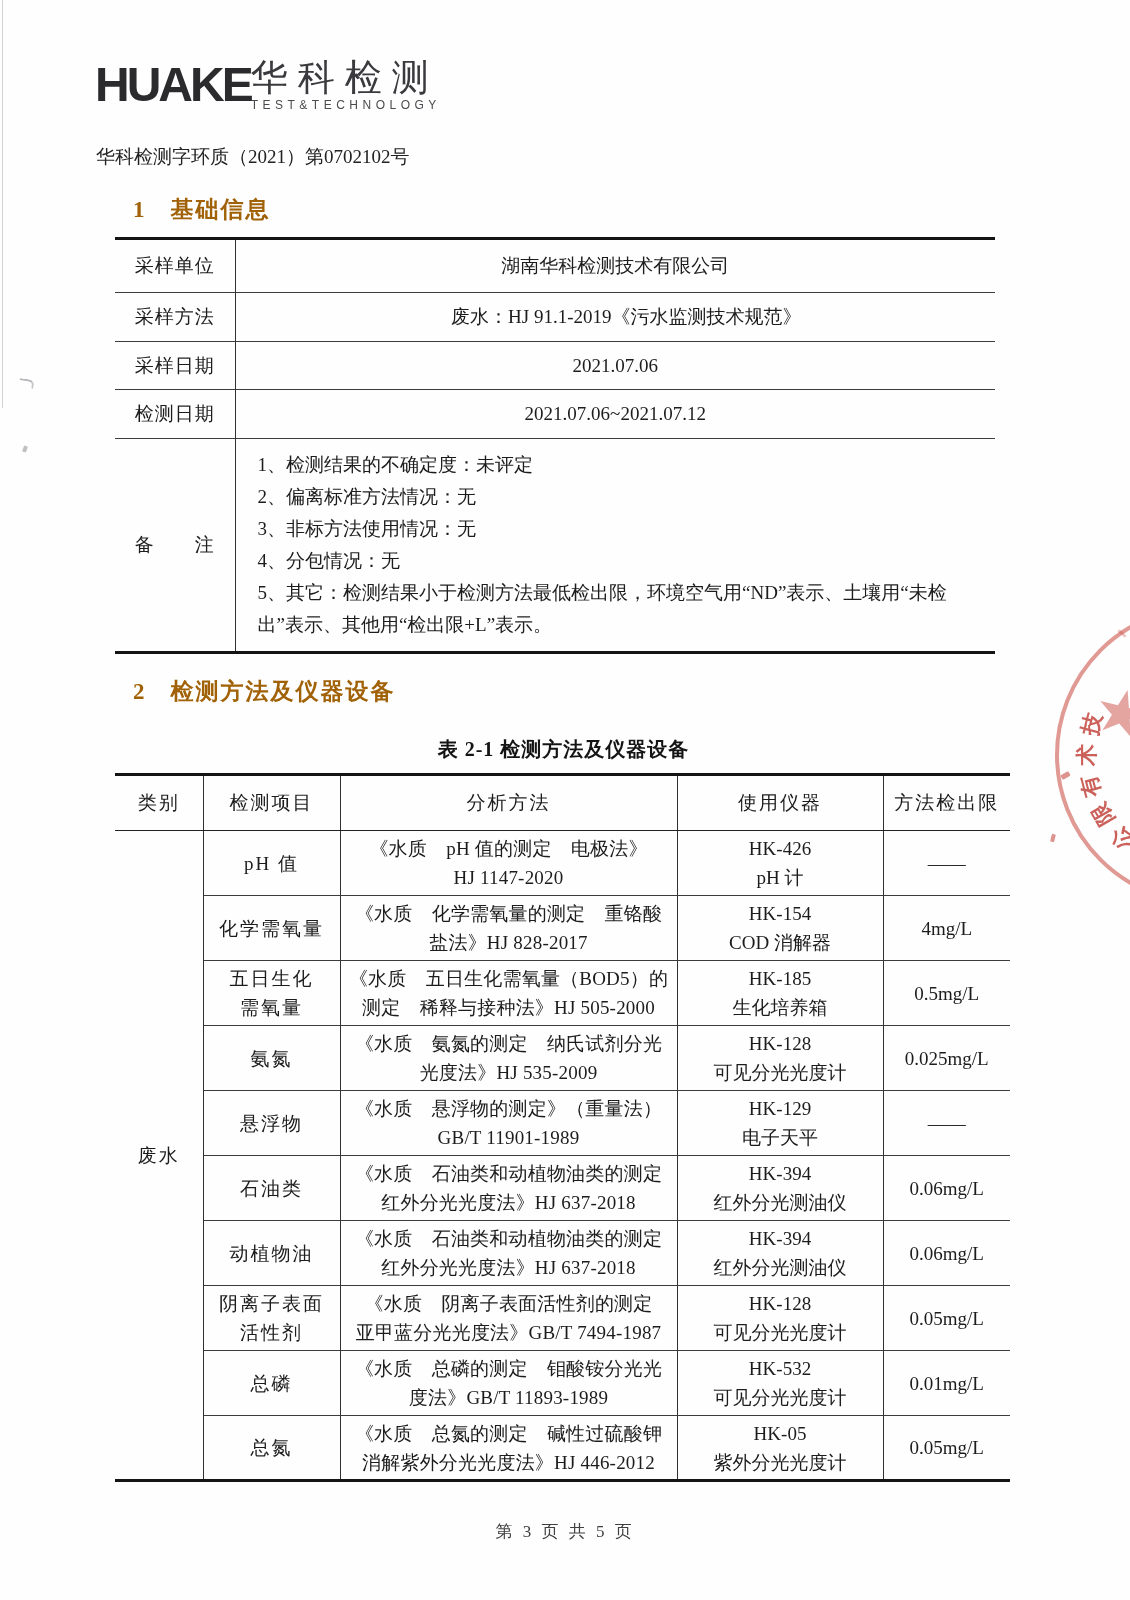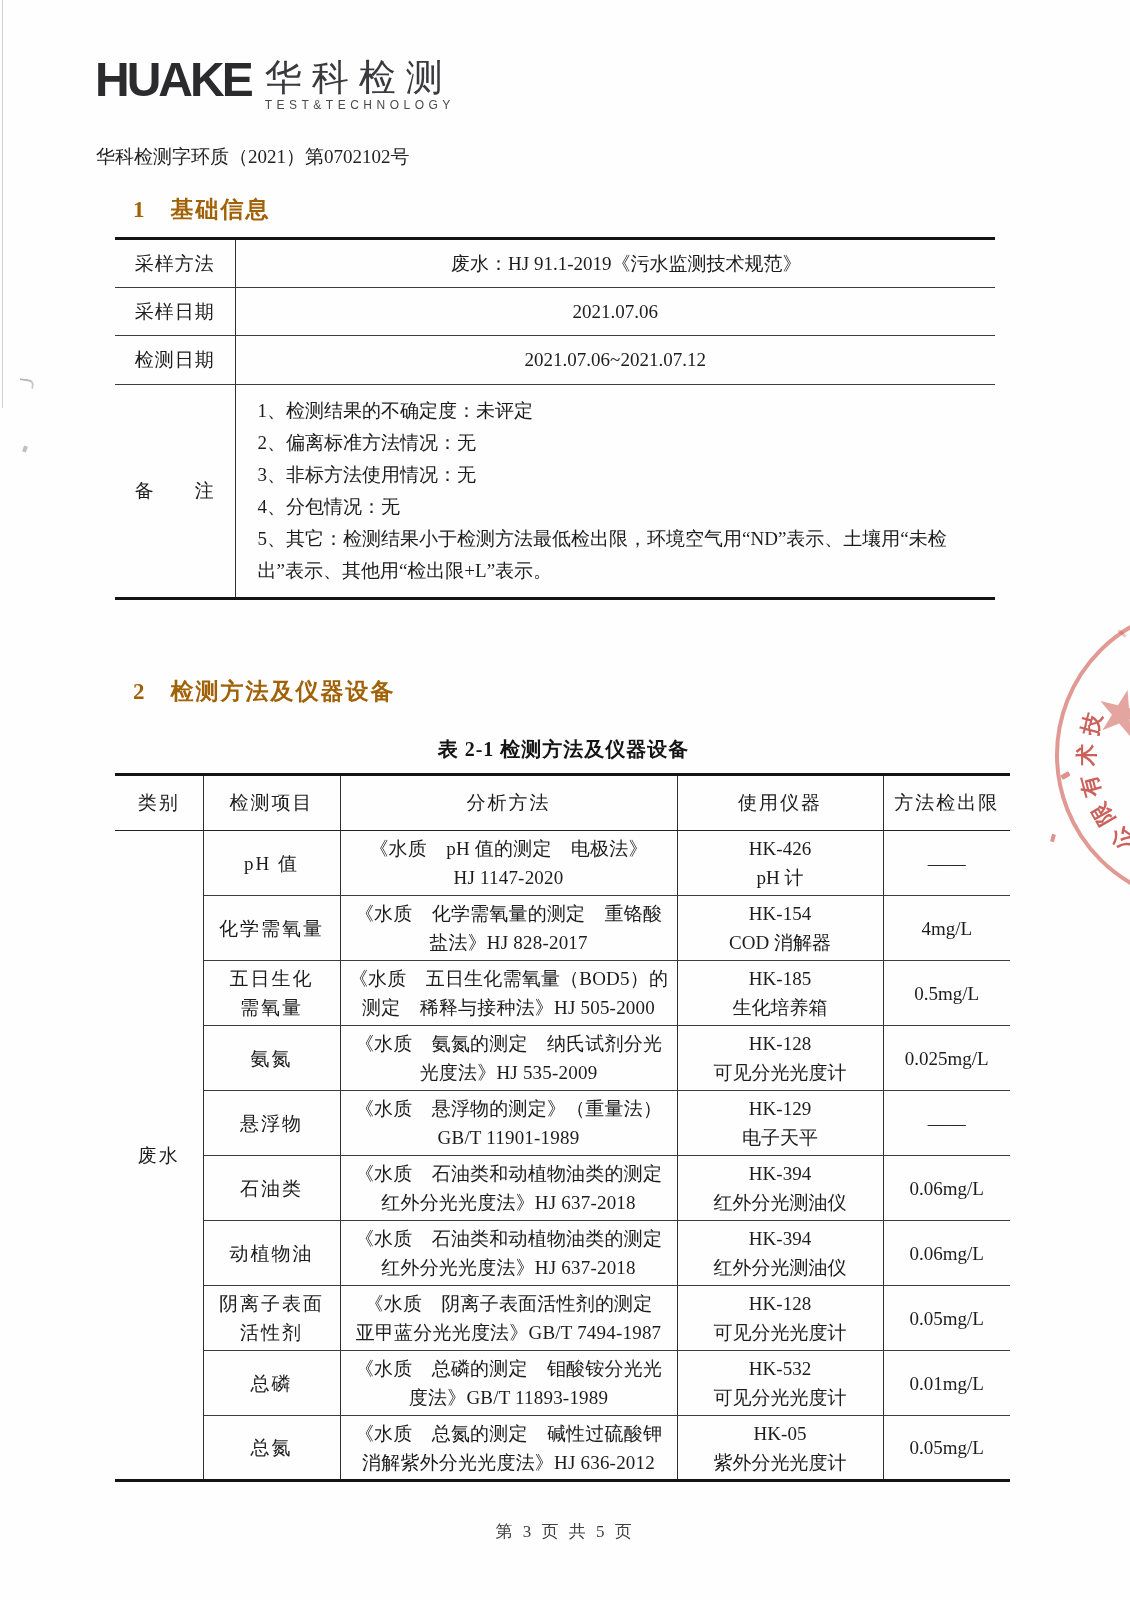--- a/index.html
+++ b/index.html
@@ -8,28 +8,28 @@
     position: relative;
     width: 1130px;
     height: 1600px;
     background: #fefefe;
     overflow: hidden;
     font-family: "Liberation Serif", "DejaVu Serif", serif;
     color: #1c1c1c;
   }
 
   
-  .logo-row { position: absolute; left: 95px; top: 58px; display: flex; align-items: flex-start; }
+  .logo-row { position: absolute; left: 95px; top: 58px; display: flex; align-items: center; }
   .logo-latin {
     font-family: "Liberation Sans", "DejaVu Sans", sans-serif;
     font-weight: 900; font-size: 48px; line-height: 44px;
     letter-spacing: -3px; color: #2b2b2e;
     transform: scaleY(1.02); font-style: normal;
   }
-  .logo-cn-block { margin-left: 14px; display: flex; flex-direction: column; }
+  .logo-cn-block { display: flex; flex-direction: column; }
   .logo-cn { font-size: 37px; line-height: 40px; letter-spacing: 10px; color: #3a3a3e; font-weight: 400; }
   .logo-sub {
     font-family: "Liberation Sans", sans-serif;
     font-size: 12px; letter-spacing: 4.5px; color: #4a4a4e; margin-top: 0px;
   }
   .website {
     position: absolute; left: 96px; top: 112px;
     font-family: "Liberation Sans", sans-serif;
     font-size: 22px; letter-spacing: 5px; color: #3a3a3e;
   }
@@ -124,20 +124,24 @@
     </span>
   </div>
   <div class="doc-number">华科检测字环质（2021）第0702102号</div>
 
   <div class="sec-heading" id="sec1-heading">
     <span class="sec-num">1</span><span class="sec-title">基础信息</span>
   </div>
 
   <table id="t1">
     <tbody>
+        <tr class="r0">
+      <td class="lbl">采样单位</td>
+      <td class="val">湖南华科检测技术有限公司</td>
+    </tr>
     <tr class="r1">
       <td class="lbl">采样方法</td>
       <td class="val left">废水：HJ 91.1-2019《污水监测技术规范》</td>
     </tr>
     <tr class="r2">
       <td class="lbl">采样日期</td>
       <td class="val">2021.07.06</td>
     </tr>
     <tr class="r3">
       <td class="lbl">检测日期</td>
@@ -248,21 +252,21 @@
         <td class="item vline">总磷</td>
         <td class="method vline">《水质　总磷的测定　钼酸铵分光光
 度法》GB/T 11893-1989</td>
         <td class="vline">HK-532
 可见分光光度计</td>
         <td class="limit">0.01mg/L</td>
       </tr>
       <tr>
         <td class="item vline">总氮</td>
         <td class="method vline">《水质　总氮的测定　碱性过硫酸钾
-消解紫外分光光度法》HJ 636-2012</td>
+消解紫外分光光度法》HJ 446-2012</td>
         <td class="vline">HK-05
 紫外分光光度计</td>
         <td class="limit">0.05mg/L</td>
       </tr>
     </tbody>
   </table>
 
   <div class="page-footer">第 3 页 共 5 页</div>
 
   <div class="seal-circle"></div>

